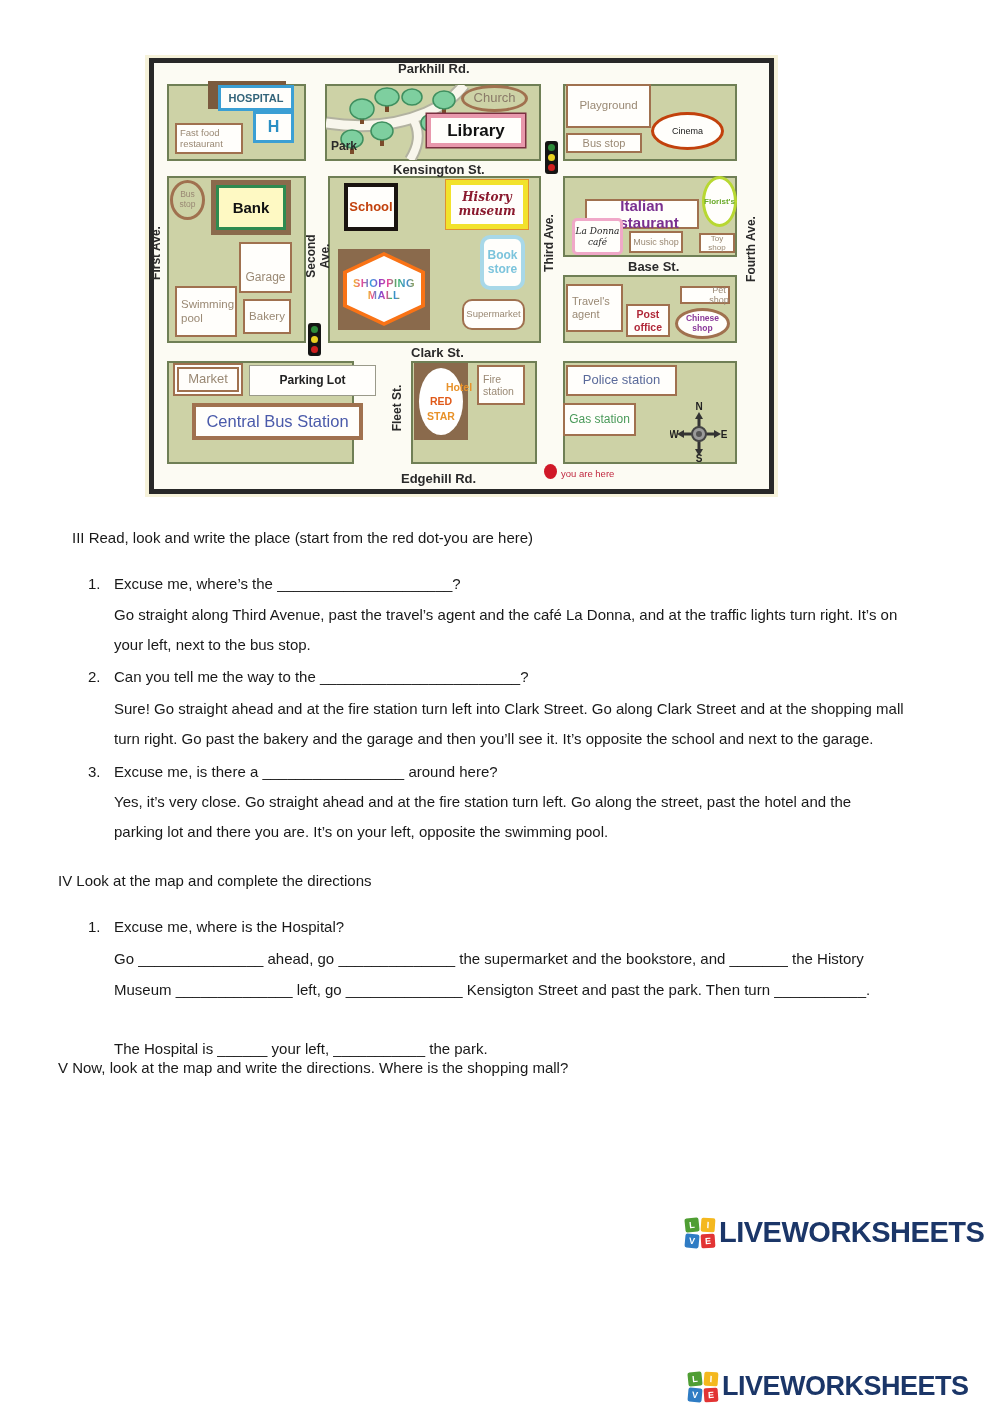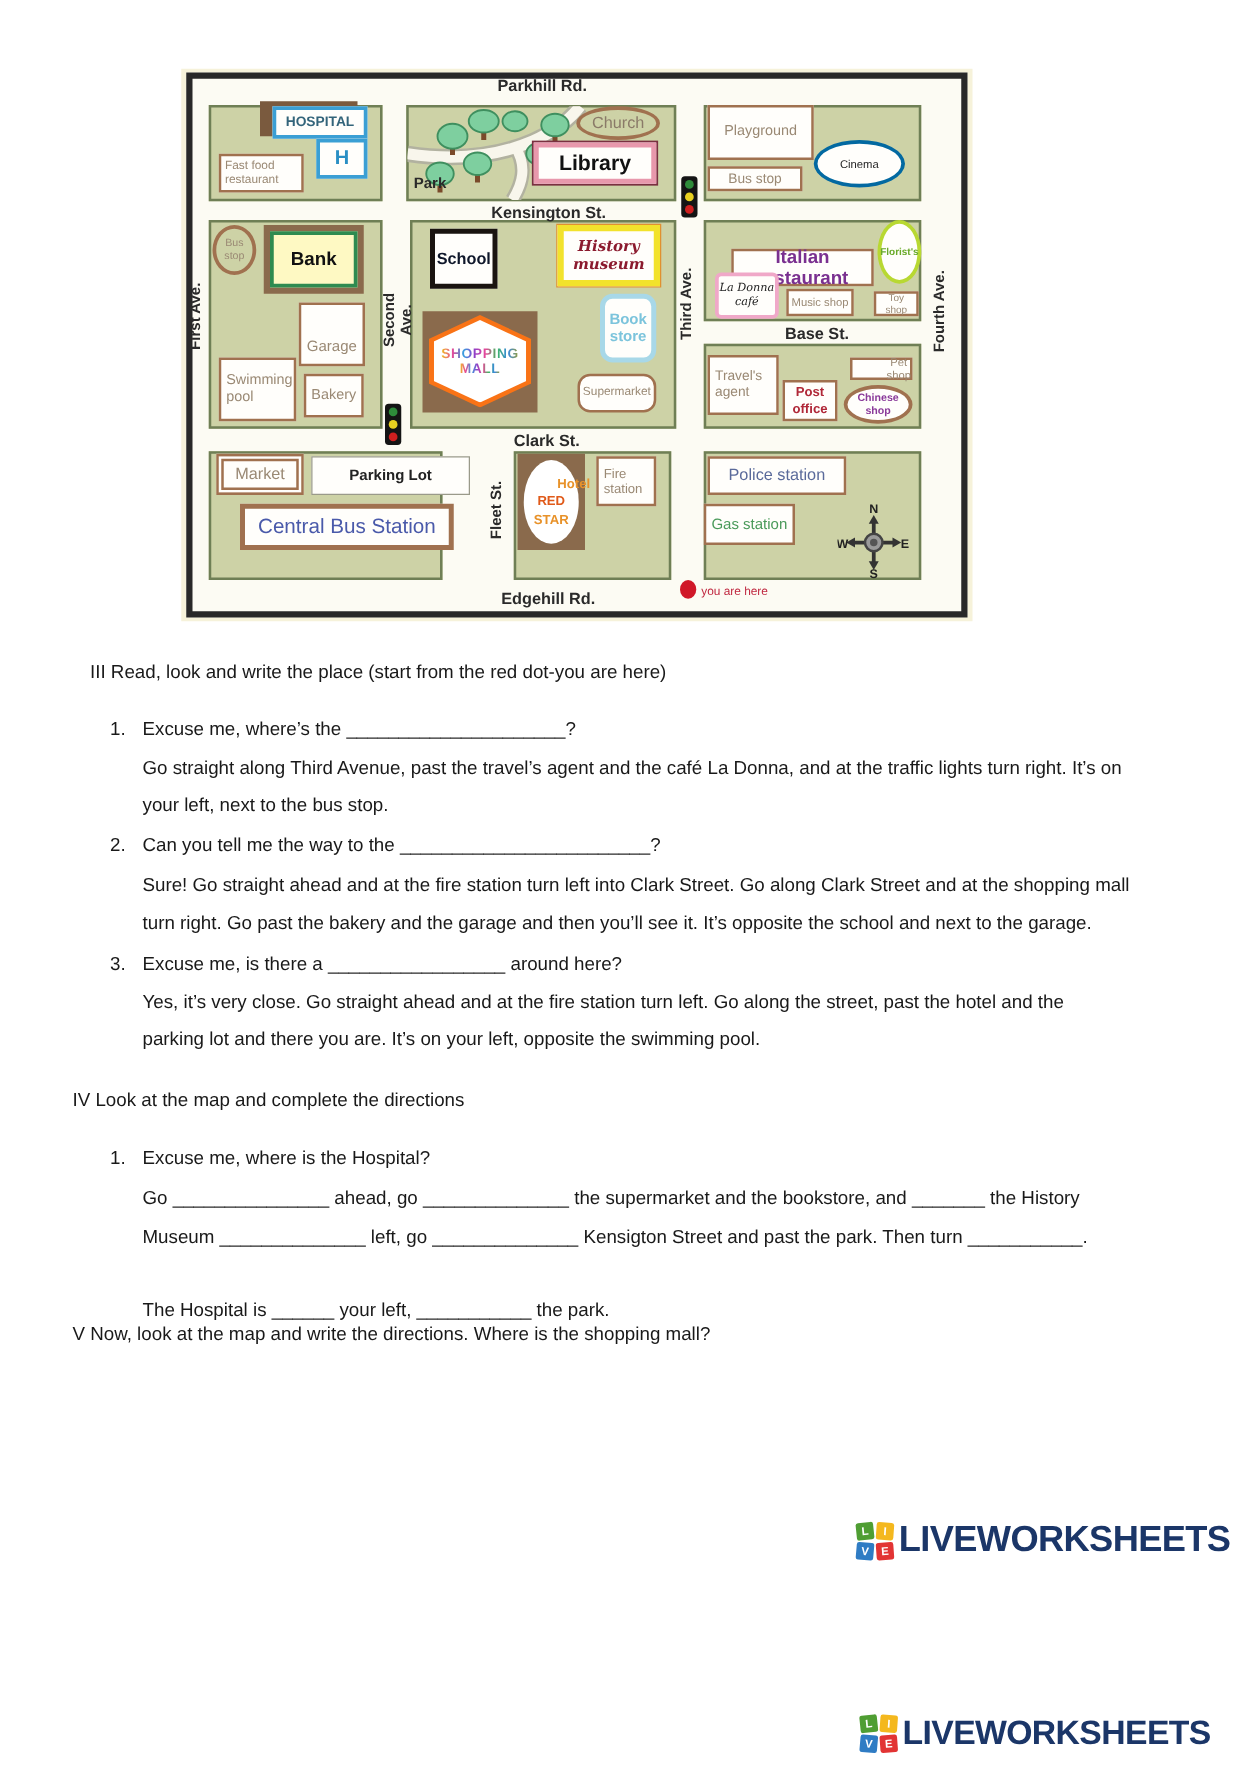--- a/index.html
+++ b/index.html
@@ -97,31 +97,31 @@
     <div class="stname-v" style="left:217px;top:346px;">Fleet St.</div>
 
     <div style="position:absolute;left:63px;top:26px;width:78px;height:28px;background:#7a5a3e;"></div>
     <div class="bld" style="left:73px;top:30px;width:76px;height:26px;border:3px solid #3b9fd4;font-weight:bold;font-size:11px;color:#33647a;">HOSPITAL</div>
     <div class="bld" style="left:108px;top:56px;width:41px;height:32px;border:3px solid #3b9fd4;font-weight:bold;font-size:16px;color:#2a8fc4;">H</div>
     <div class="bld" style="left:30px;top:68px;width:68px;height:31px;font-size:9.5px;text-align:left;padding-left:3px;justify-content:flex-start;">Fast food restaurant</div>
     <div class="bld oval" style="left:316px;top:30px;width:67px;height:27px;border:3px solid #a0714f;font-size:13px;color:#8a7a68;background:transparent;">Church</div>
     <div class="bld" style="left:282px;top:59px;width:98px;height:33px;border:4px solid #e898ac;box-shadow:0 0 0 1.5px #7a3040;font-weight:bold;font-size:17px;color:#111;font-family:'Liberation Sans',sans-serif;">Library</div>
     <div class="bld" style="left:421px;top:29px;width:85px;height:44px;font-size:11.5px;">Playground</div>
     <div class="bld" style="left:421px;top:78px;width:76px;height:20px;font-size:11px;">Bus stop</div>
-    <div class="bld oval" style="left:506px;top:57px;width:73px;height:38px;border:3px solid #0369a1;font-size:9px;color:#222;">Cinema</div>
+    <div class="bld oval" style="left:506px;top:57px;width:73px;height:38px;border:3px solid #c2410c;font-size:9px;color:#222;">Cinema</div>
 
     <div class="bld oval" style="left:25px;top:125px;width:35px;height:40px;border:3px solid #a0714f;font-size:8.5px;background:transparent;">Bus stop</div>
     <div style="position:absolute;left:66px;top:125px;width:80px;height:55px;background:#8a6a4c;box-sizing:border-box;padding:5px;">
       <div style="width:100%;height:100%;background:#fef9c3;border:3px solid #2e8b50;box-sizing:border-box;display:flex;align-items:center;justify-content:center;font-weight:bold;font-size:15px;color:#111;">Bank</div>
     </div>
     <div class="bld" style="left:94px;top:187px;width:53px;height:51px;font-size:12px;align-items:flex-end;padding-bottom:6px;">Garage</div>
     <div class="bld" style="left:30px;top:231px;width:62px;height:51px;font-size:11.5px;text-align:left;padding-left:4px;justify-content:flex-start;">Swimming pool</div>
     <div class="bld" style="left:98px;top:244px;width:48px;height:35px;font-size:11.5px;">Bakery</div>
 
-    <div class="bld" style="left:199px;top:128px;width:54px;height:48px;border:4px solid #1a1410;font-weight:bold;font-size:13px;color:#0f172a;">School</div>
+    <div class="bld" style="left:199px;top:128px;width:54px;height:48px;border:4px solid #1a1410;font-weight:bold;font-size:13px;color:#c2410c;">School</div>
     <div class="bld" style="left:301px;top:125px;width:82px;height:49px;border:5px solid #f2e22c;box-shadow:0 0 0 1px #e09030;font-weight:bold;font-style:italic;font-size:12px;color:#8b1a2e;font-family:'DejaVu Serif',serif;">History museum</div>
     <div class="bld" style="left:335px;top:180px;width:45px;height:55px;border:4px solid #a8d8e8;border-radius:10px;font-weight:bold;font-size:12px;color:#7cc4dc;">Book store</div>
     <div style="position:absolute;left:193px;top:194px;width:92px;height:81px;background:#8a6a4c;">
       <div class="hexo">
         <div class="hexi">
           <span class="rainbow">SHOPPING</span>
           <span class="rainbow">MALL</span>
         </div>
       </div>
     </div>

